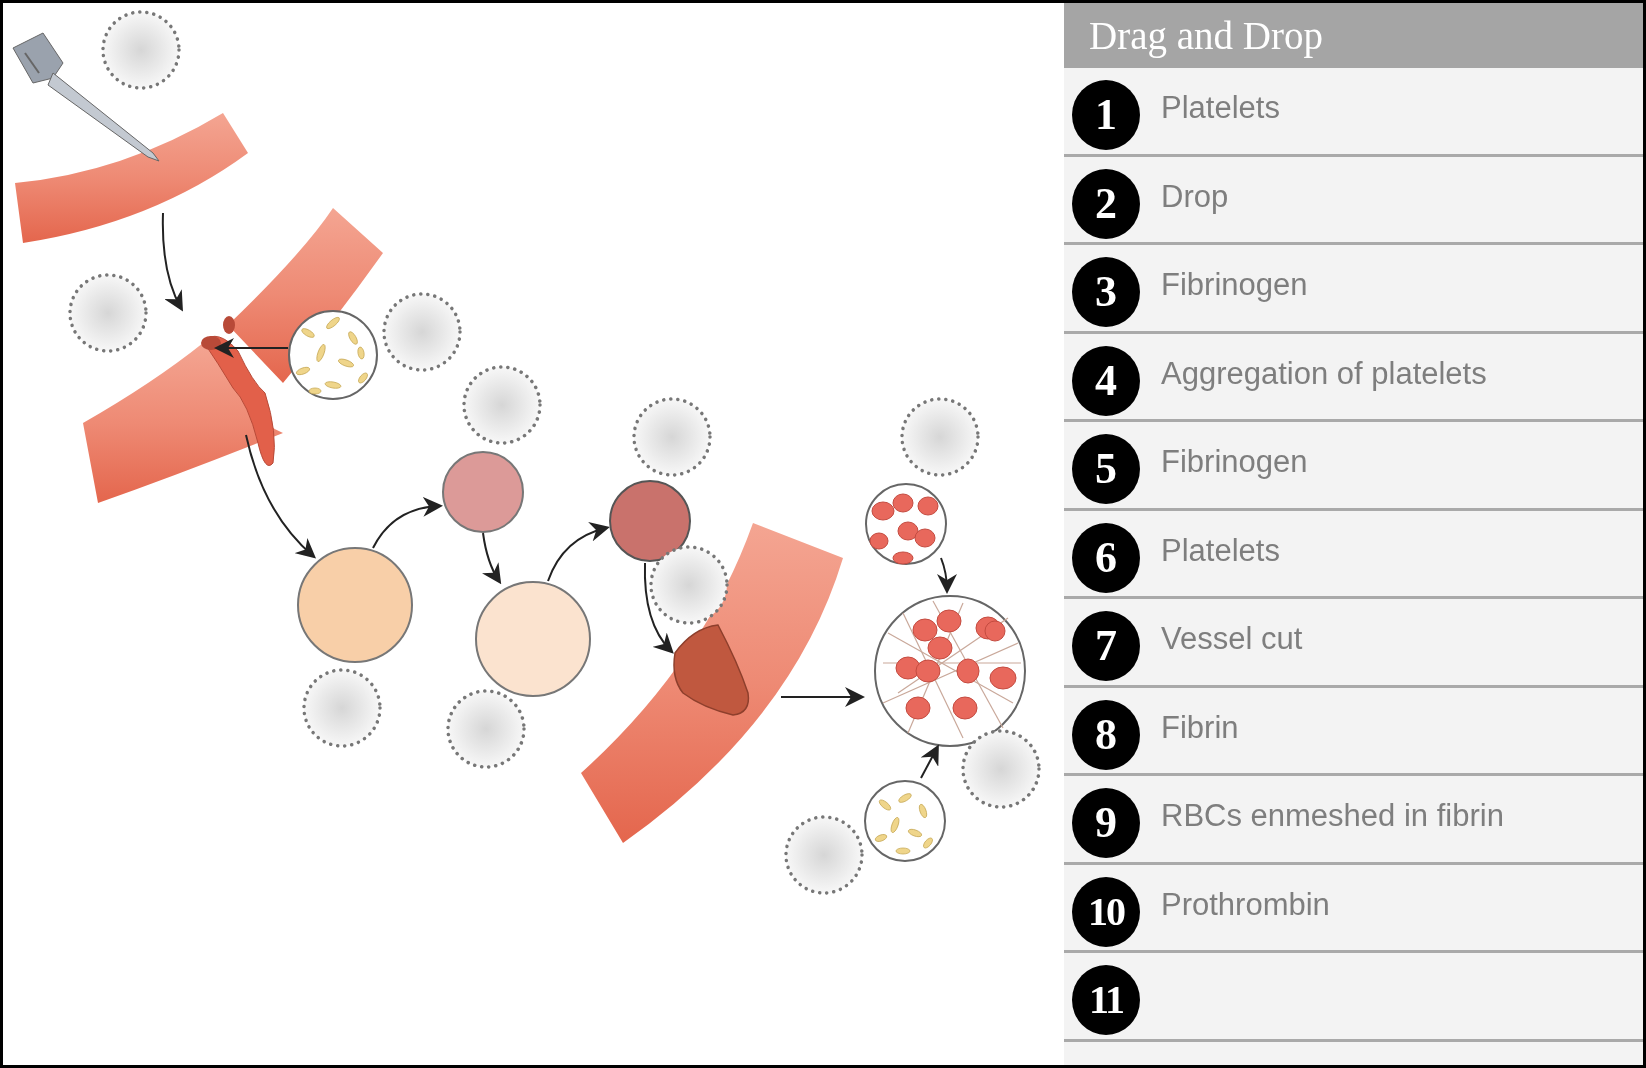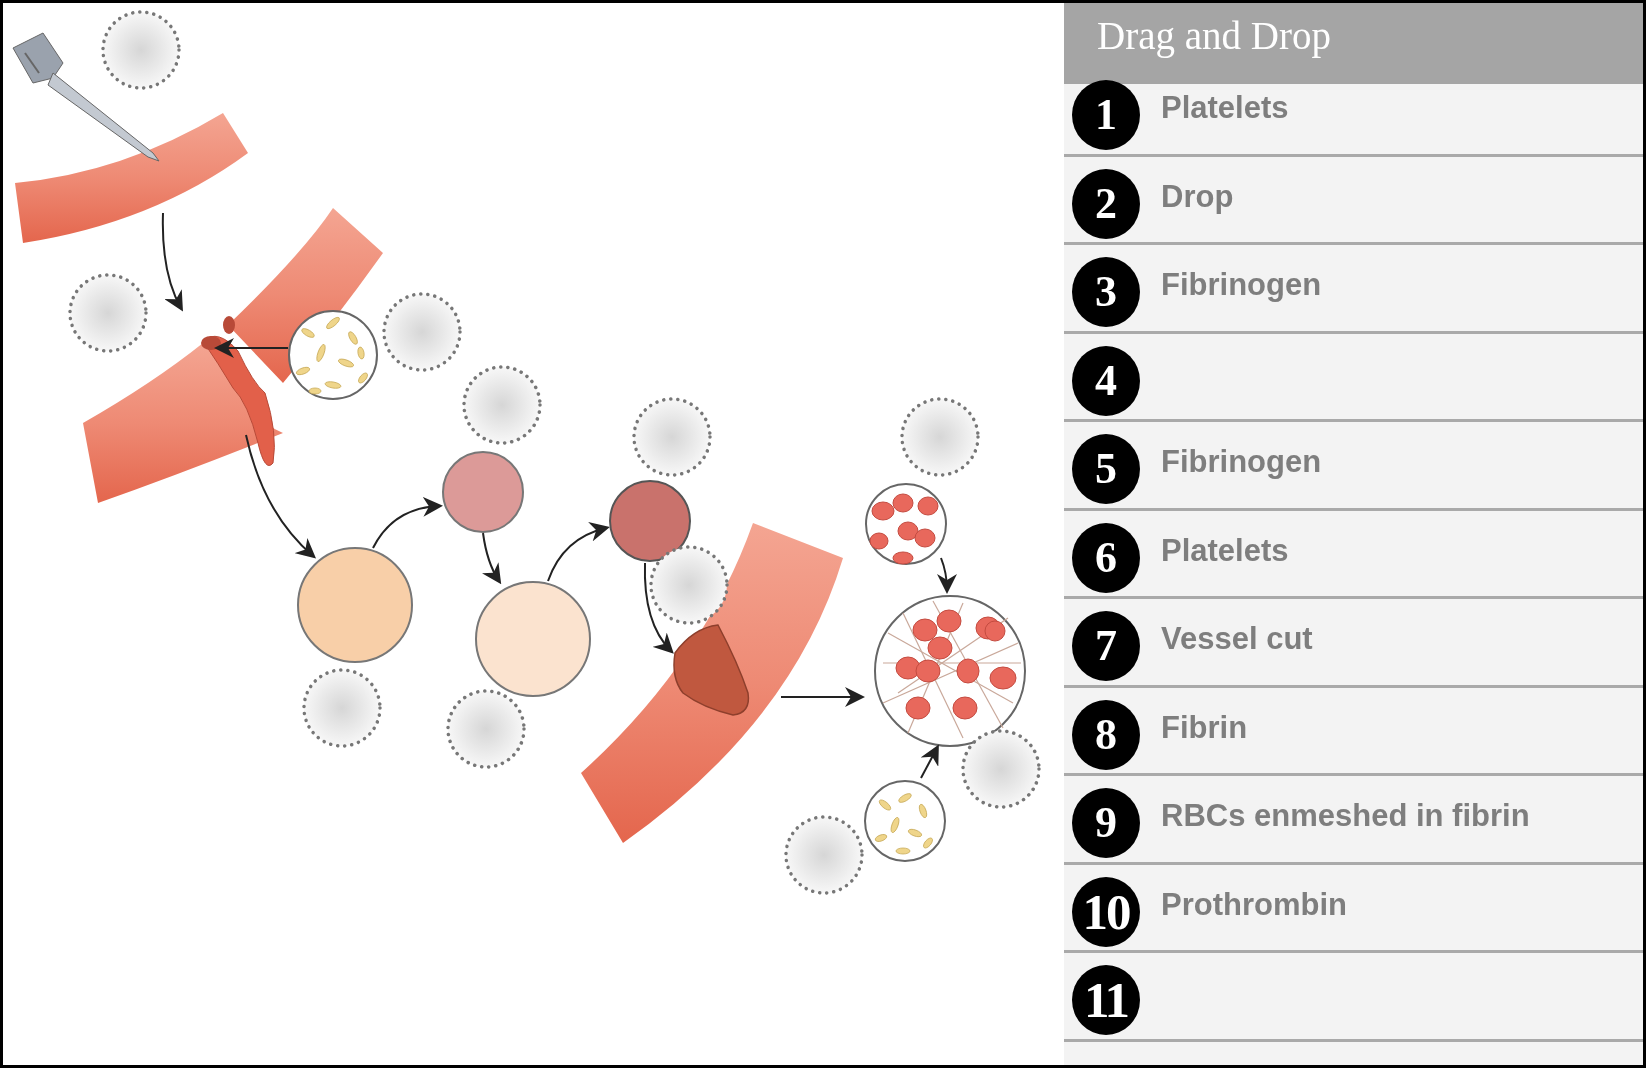--- a/index.html
+++ b/index.html
@@ -1,27 +1,27 @@
 <!DOCTYPE html>
 <html><head>
 <meta charset="utf-8">
 <style>
   html,body{margin:0;padding:0;}
   body{width:1646px;height:1068px;position:relative;overflow:hidden;background:#000;font-family:"Liberation Sans",sans-serif;}
   .frame{position:absolute;left:3px;top:3px;width:1640px;height:1062px;background:#fff;overflow:hidden;}
   .diagram{position:absolute;left:0;top:0;width:1061px;height:1062px;}
   .diagram svg{position:absolute;left:0;top:0;}
   .panel{position:absolute;left:1061px;top:0;width:579px;height:1062px;background:#f3f3f3;}
-  .panel-header{height:81px;background:#a5a5a5;color:#fff;font-family:"Liberation Serif",serif;font-size:39px;line-height:65px;padding-left:33px;box-sizing:border-box;}
+  .panel-header{height:65px;background:#a5a5a5;color:#fff;font-family:"Liberation Serif",serif;font-size:39px;line-height:65px;padding-left:25px;box-sizing:border-box;}
   .items{position:absolute;left:0;top:65px;width:579px;}
   .item{position:relative;height:88px;border-bottom:3px solid #a9a9a9;box-sizing:border-box;cursor:grab;}
   .item:nth-child(odd){height:89px;}
   .badge{position:absolute;left:8px;top:12px;width:68px;height:70px;border-radius:50%;background:#000;color:#fff;font-family:"Liberation Serif",serif;font-weight:bold;font-size:44px;line-height:70px;text-align:center;}
-  .badge.two{font-size:51px;letter-spacing:-2px;}
-  .label{position:absolute;left:97px;top:22px;font-size:31px;font-weight:bold;color:#7e7e7e;}
+  .badge.two{font-size:40px;letter-spacing:-2px;}
+  .label{position:absolute;left:97px;top:22px;font-size:31px;font-weight:normal;color:#7e7e7e;}
   .dropzone{cursor:pointer;}
 </style>
 </head>
 <body>
 
 <div class="frame">
   <div class="diagram">
     <svg width="1061" height="1062" viewBox="0 0 1061 1062">
       <defs>
         <radialGradient id="dzg" cx="50%" cy="50%" r="50%">
@@ -171,20 +171,21 @@
       <div class="item">
           <div class="badge">2</div>
           <div class="label">Drop</div>
         </div>
       <div class="item">
           <div class="badge">3</div>
           <div class="label">Fibrinogen</div>
         </div>
       <div class="item">
           <div class="badge">4</div>
+          <div class="label">Aggregation of platelets</div>
         </div>
       <div class="item">
           <div class="badge">5</div>
           <div class="label">Fibrinogen</div>
         </div>
       <div class="item">
           <div class="badge">6</div>
           <div class="label">Platelets</div>
         </div>
       <div class="item">

